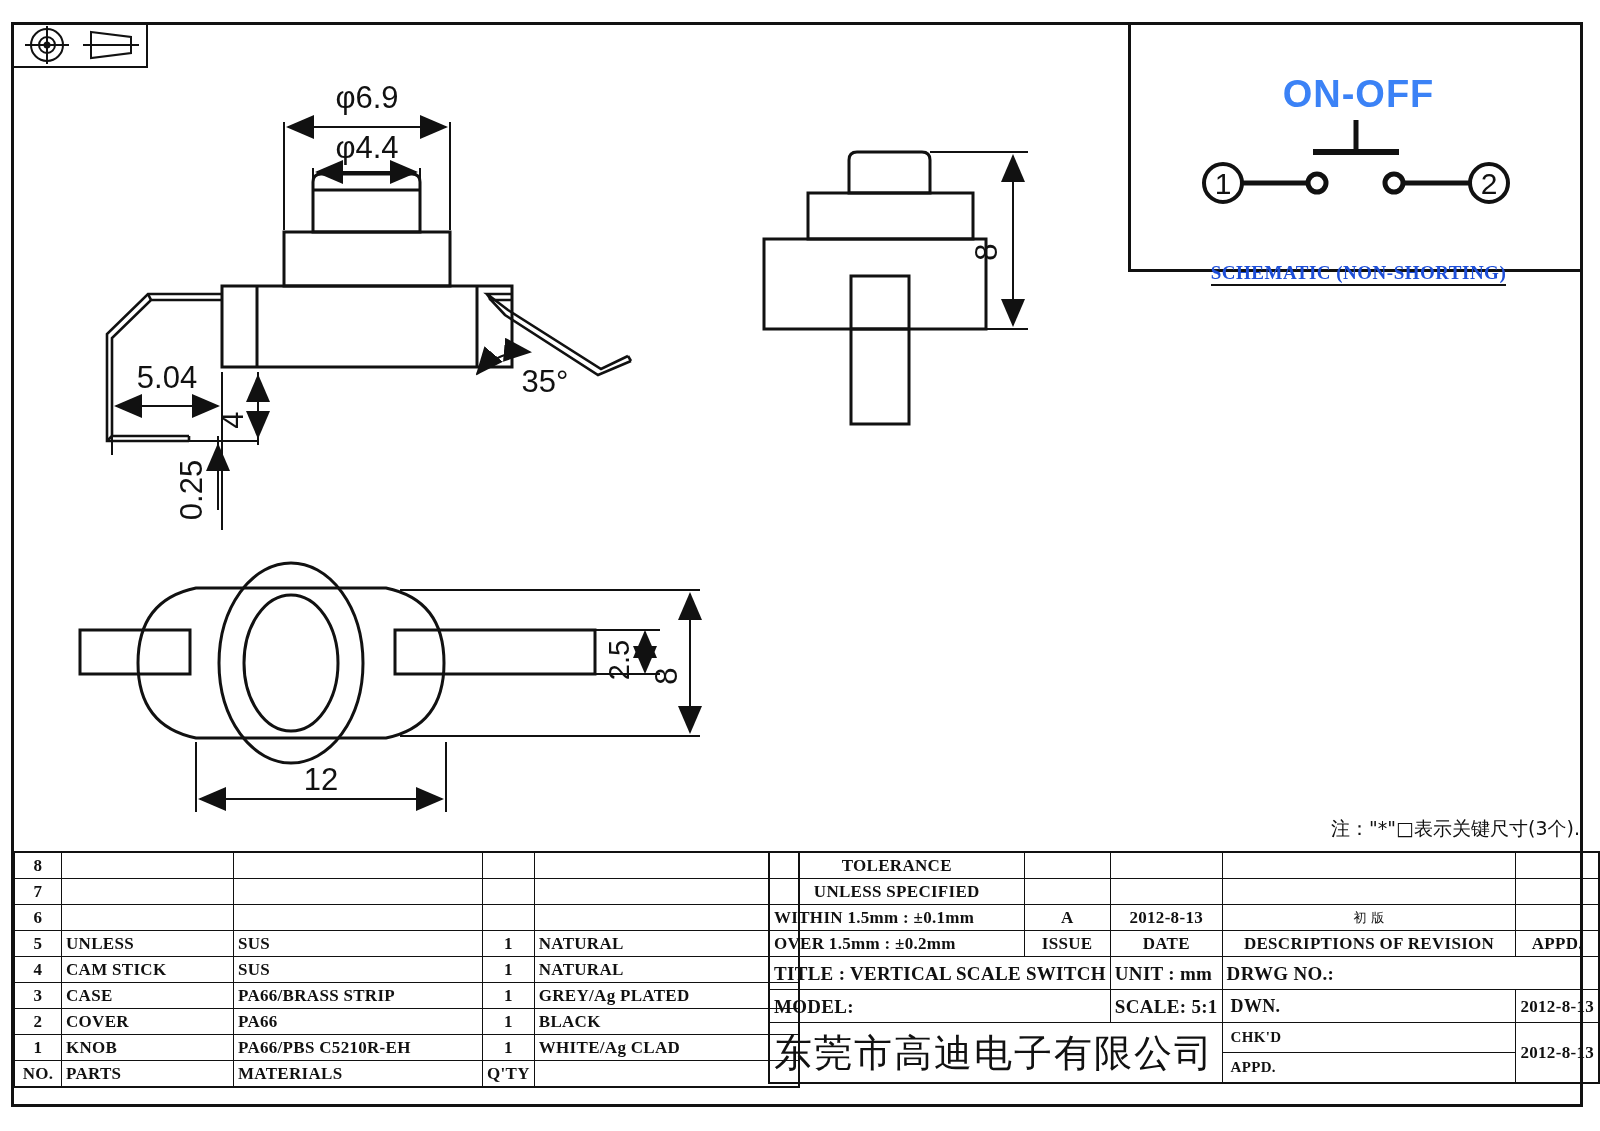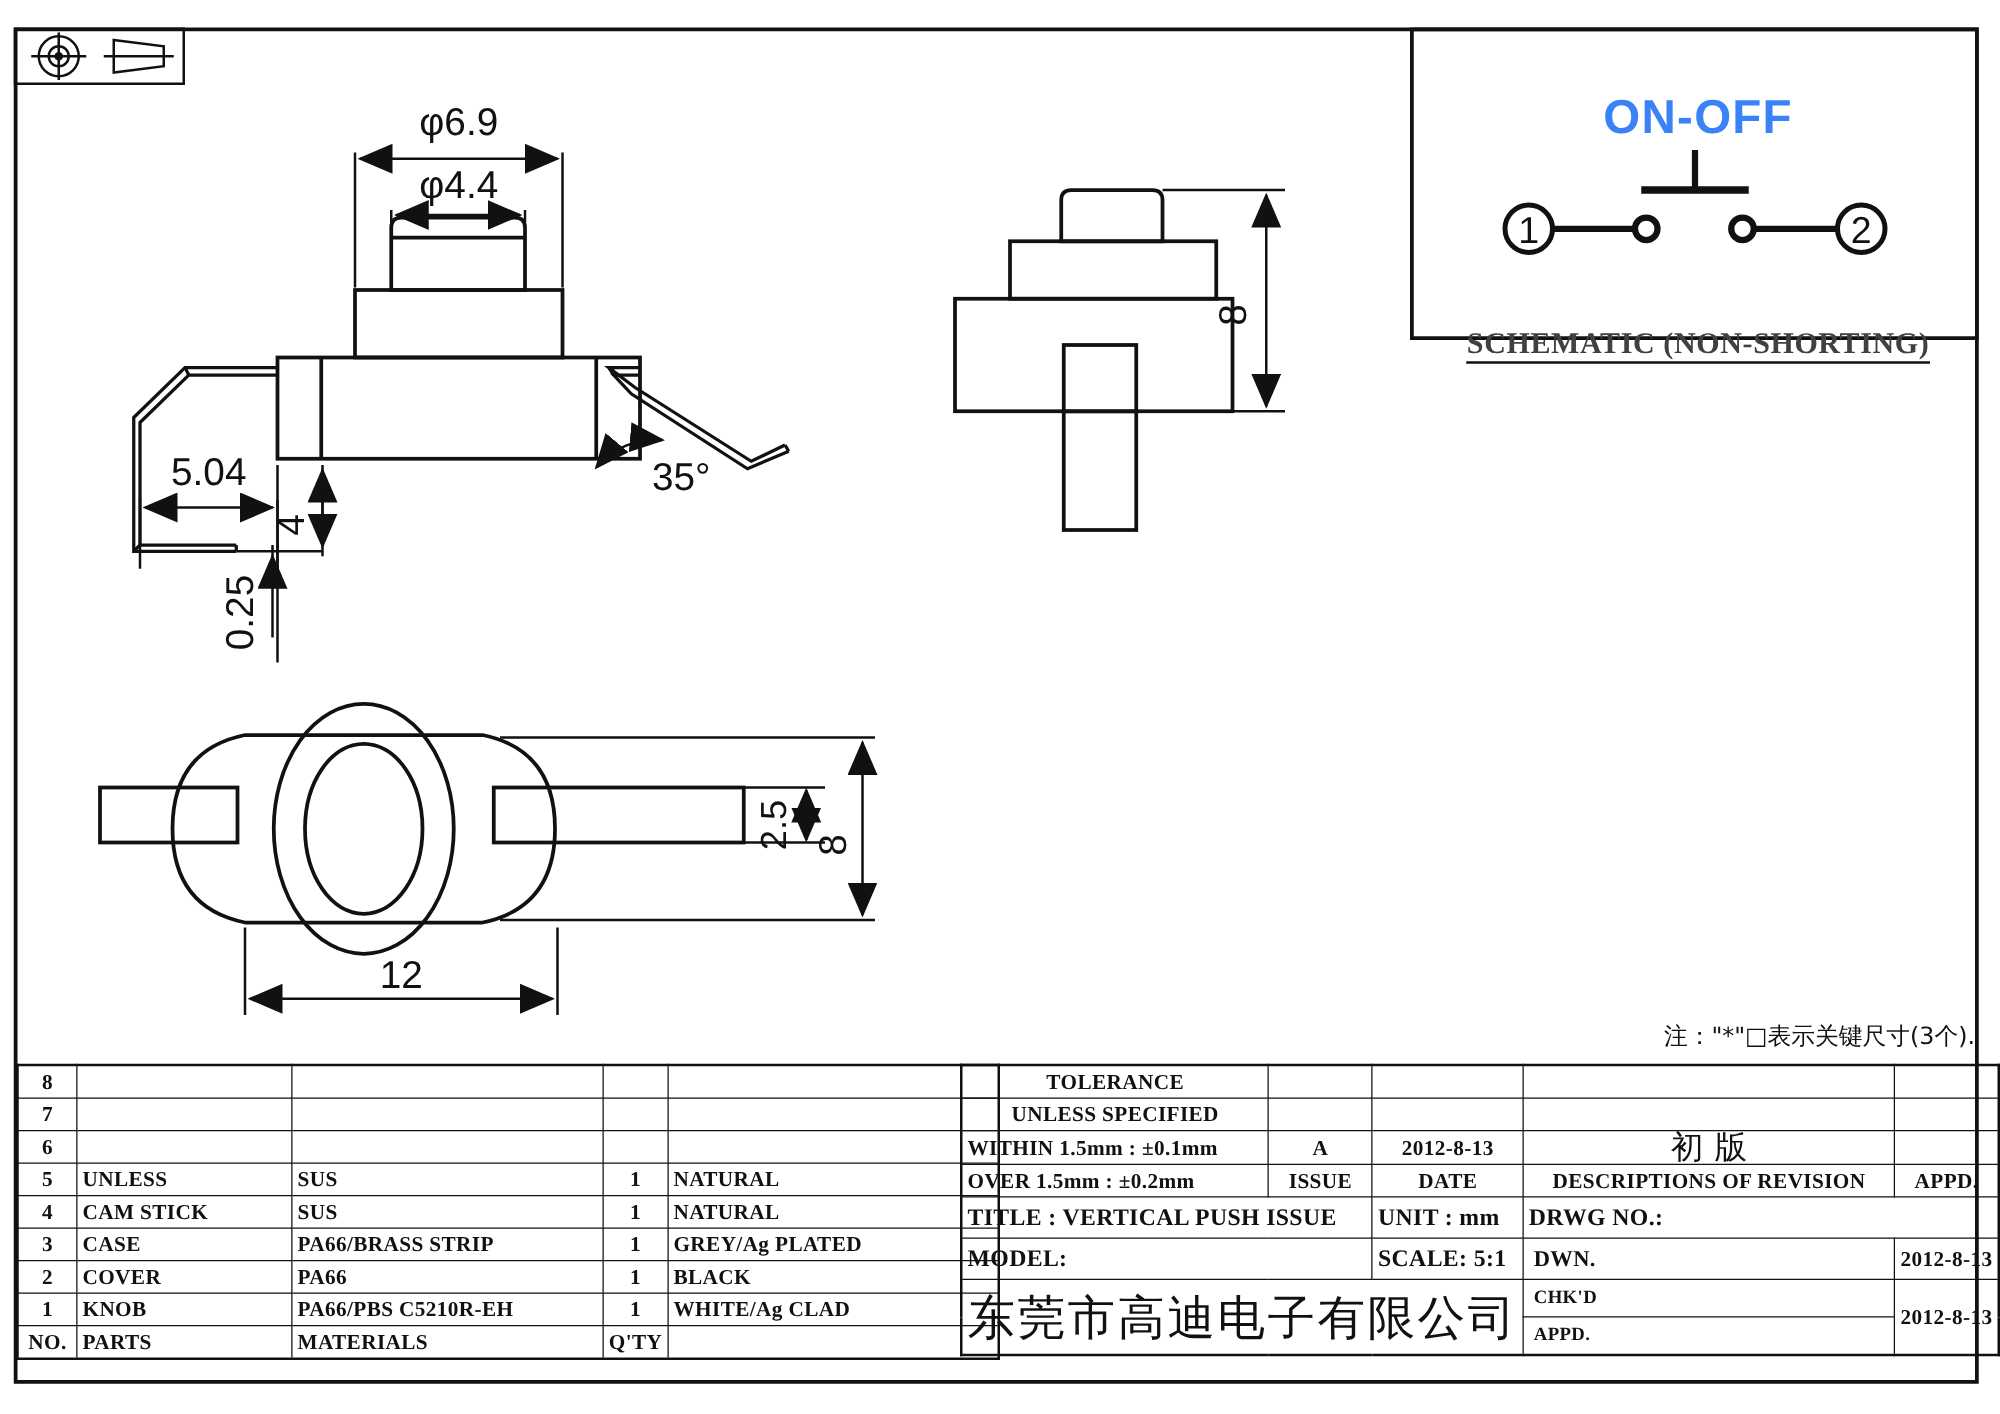--- a/index.html
+++ b/index.html
@@ -46,24 +46,24 @@
     height: 250px;
     border: 3px solid #111;
     box-sizing: border-box;
   }
   #schem-title {
     position: absolute;
     left: 0;
     top: 237px;
     width: 455px;
     text-align: center;
-    font-size: 24px;
+    font-size: 19px;
     font-weight: bold;
     letter-spacing: 0.5px;
-    color: #404040;
+    color: #1d4ed8;
   }
   #schem-title span {
     border-bottom: 2px solid #111;
     padding-bottom: 1px;
   }
   #schem-onoff {
     position: absolute;
     left: 0;
     top: 48px;
     width: 455px;
@@ -129,21 +129,21 @@
   #right-block td.ctr { text-align: center; }
   #right-block td.tol { width: 196px; }
   #right-block td.iss { width: 62px; }
   #right-block td.dat { width: 92px; }
   #right-block td.des { width: 383px; }
   #right-block td.app { width: 72px; }
   #right-block td.big { font-size: 19px; }
   #right-block td.cn {
     font-family: "DejaVu Sans", sans-serif;
     font-weight: normal;
-    font-size: 26px;
+    font-size: 13px;
   }
   #company {
     font-family: "DejaVu Sans", sans-serif !important;
     font-size: 38px !important;
     font-weight: normal;
     text-align: left;
     letter-spacing: 2px;
     margin-top: 24px;
   }
   
@@ -425,21 +425,21 @@
         <td class="app"></td>
       </tr>
       <tr>
         <td class="tol">OVER 1.5mm : ±0.2mm</td>
         <td class="iss ctr">ISSUE</td>
         <td class="dat ctr">DATE</td>
         <td class="des ctr">DESCRIPTIONS OF REVISION</td>
         <td class="app ctr">APPD.</td>
       </tr>
       <tr>
-        <td colspan="2" class="big" style="height:32px">TITLE :   VERTICAL PUSH ISSUE</td>
+        <td colspan="2" class="big" style="height:32px">TITLE :   VERTICAL SCALE SWITCH</td>
         <td class="big" style="height:32px">UNIT :   mm</td>
         <td colspan="2" class="big" style="height:32px">DRWG NO.:</td>
       </tr>
       <tr>
         <td colspan="2" class="big" style="height:32px">MODEL:</td>
         <td class="big" style="height:32px">SCALE:   5:1</td>
         <td style="width:150px;height:32px">
           <table style="border-collapse:collapse;width:100%;border:none">
             <tbody>
                 <tr>

